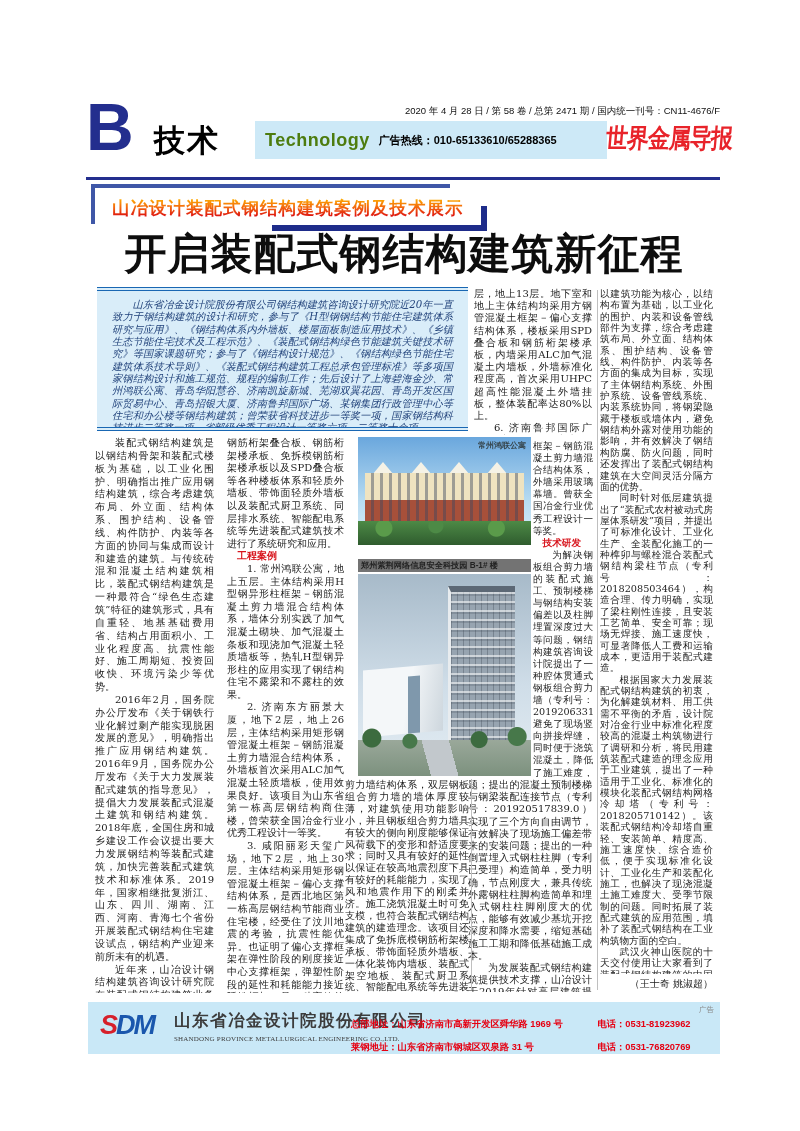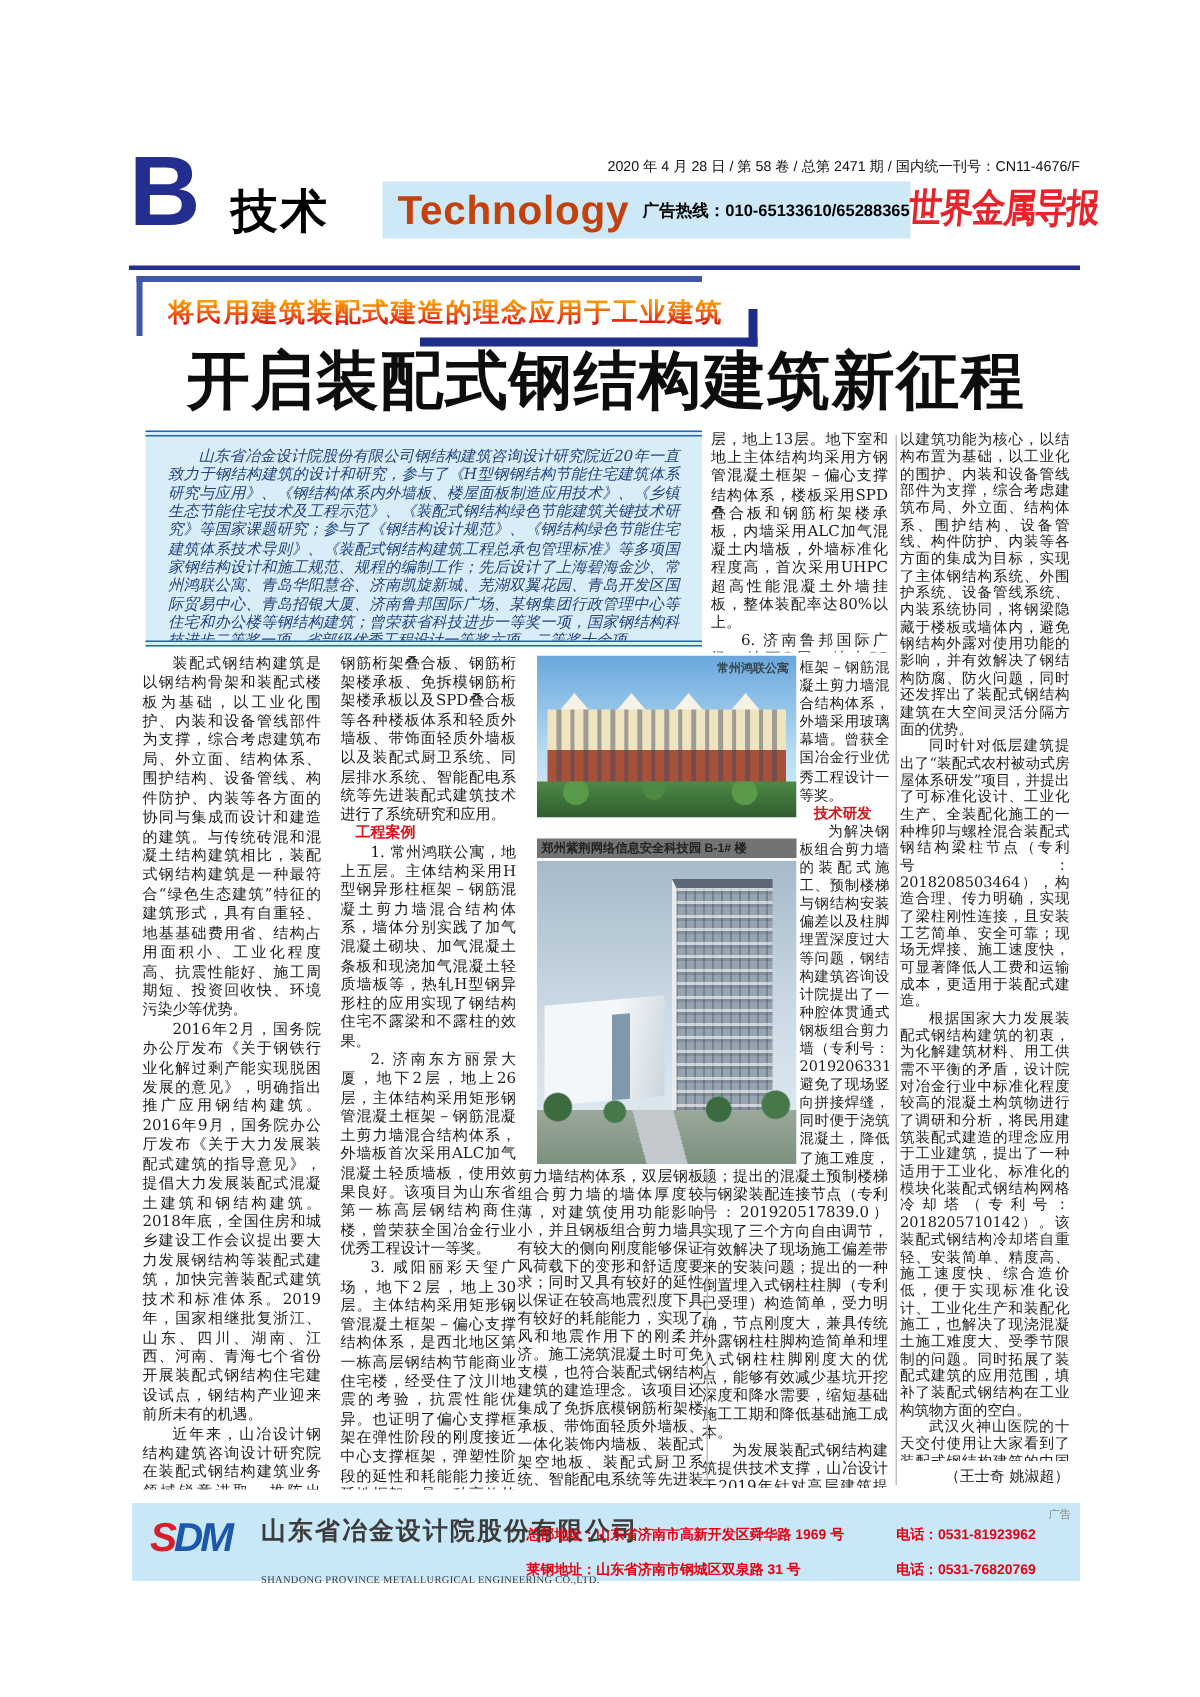--- a/index.html
+++ b/index.html
@@ -7,22 +7,22 @@
         font-family:"DejaVu Serif", serif;}
   
   .b-letter{position:absolute;left:86px;top:94px;font-family:"Liberation Sans",sans-serif;
             font-weight:900;font-size:66px;line-height:1;color:#232e8e;}
   .b-label{position:absolute;left:154px;top:120px;font-size:31px;font-weight:900;color:#000;
            font-family:"Liberation Sans",sans-serif;letter-spacing:2px;}
   .issue-line{position:absolute;right:80px;top:105px;font-size:9.5px;color:#111;
               font-family:"Liberation Sans",sans-serif;}
   .tech-bar{position:absolute;left:255px;top:121px;width:352px;height:38px;background:#cde9f7;
             display:flex;align-items:center;padding:0 10px;box-sizing:border-box;}
-  .tech-word{font-family:"Liberation Sans",sans-serif;font-weight:bold;font-size:27px;
-             color:#c2410c;margin-right:9px;letter-spacing:0.5px;}
+  .tech-word{font-family:"Liberation Sans",sans-serif;font-weight:bold;font-size:18px;
+             color:#4d7c0f;margin-right:9px;letter-spacing:0.5px;}
   .hotline{font-size:11px;font-weight:bold;color:#000;font-family:"Liberation Sans",sans-serif;white-space:nowrap;}
   .masthead{position:absolute;left:606px;top:124px;width:118px;font-size:22px;font-weight:900;
             color:#e8232a;white-space:nowrap;transform:skewX(-5deg) scaleY(1.18);letter-spacing:-1px;}
   .header-rule{position:absolute;left:86px;top:177px;width:634px;height:3px;background:#232e8e;}
   
   .banner{position:absolute;left:100px;top:191px;padding:5px 16px 6px 12px;}
   .banner::before{content:"";position:absolute;left:-9px;top:-7px;right:30px;bottom:2px;
                   border-left:4px solid #3f57a7;border-top:4px solid #3f57a7;}
   .banner::after{content:"";position:absolute;right:-7px;bottom:-5px;width:55%;height:55%;
                  border-right:6px solid #1e2c8a;border-bottom:6px solid #1e2c8a;}
@@ -103,21 +103,21 @@
   .footer-bar{position:absolute;left:88px;top:1002px;width:632px;height:52px;background:#c9e8f7;}
   .ad-mark{position:absolute;right:6px;top:3px;font-size:7.5px;color:#8b8b8b;
            font-family:"Liberation Sans",sans-serif;}
   .sdm{position:absolute;left:12px;top:10px;font-family:"Liberation Sans",sans-serif;
        font-style:italic;font-weight:900;font-size:27px;letter-spacing:-2px;line-height:1;}
   .sdm .s{color:#d6202b;}
   .sdm .dm{color:#1a57ad;}
   .company-block{position:absolute;left:86px;top:8px;}
   .company-cn{font-family:"Liberation Sans",sans-serif;font-size:16.5px;font-weight:700;
               color:#3c3c3c;letter-spacing:1.5px;white-space:nowrap;}
-  .company-en{font-size:7px;color:#3c3c3c;margin-top:17px;letter-spacing:0.2px;
+  .company-en{font-size:7px;color:#3c3c3c;margin-top:3px;letter-spacing:0.2px;
               font-family:"Liberation Serif",serif;white-space:nowrap;}
   .contact-block{position:absolute;left:263px;top:11px;font-family:"Liberation Sans",sans-serif;}
   .contact-row{white-space:nowrap;margin-bottom:5px;}
   .addr{display:inline-block;width:242px;font-size:9.3px;font-weight:bold;color:#e60012;}
   .tel{display:inline-block;font-size:9.3px;font-weight:bold;color:#e60012;}
 </style>
 </head>
 <body>
 
 <div class="page">
@@ -126,30 +126,30 @@
   <div class="b-label">技术</div>
   <div class="issue-line">2020 年 4 月 28 日 / 第 58 卷 / 总第 2471 期 / 国内统一刊号：CN11-4676/F</div>
   <div class="tech-bar">
     <span class="tech-word">Technology</span>
     <span class="hotline">广告热线：010-65133610/65288365</span>
   </div>
   <div class="masthead">世界金属导报</div>
   <div class="header-rule"></div>
 
   <div class="banner">
-    <span class="banner-text">将民用建筑装配式建造的理念应用于工业建筑</span>
+    <span class="banner-text">山冶设计装配式钢结构建筑案例及技术展示</span>
   </div>
   <h1 class="headline">开启装配式钢结构建筑新征程</h1>
 
   <div class="intro-box">
     <p>山东省冶金设计院股份有限公司钢结构建筑咨询设计研究院近20年一直致力于钢结构建筑的设计和研究，参与了《H型钢钢结构节能住宅建筑体系研究与应用》、《钢结构体系内外墙板、楼屋面板制造应用技术》、《乡镇生态节能住宅技术及工程示范》、《装配式钢结构绿色节能建筑关键技术研究》等国家课题研究；参与了《钢结构设计规范》、《钢结构绿色节能住宅建筑体系技术导则》、《装配式钢结构建筑工程总承包管理标准》等多项国家钢结构设计和施工规范、规程的编制工作；先后设计了上海碧海金沙、常州鸿联公寓、青岛华阳慧谷、济南凯旋新城、芜湖双翼花园、青岛开发区国际贸易中心、青岛招银大厦、济南鲁邦国际广场、某钢集团行政管理中心等住宅和办公楼等钢结构建筑；曾荣获省科技进步一等奖一项，国家钢结构科技进步二等奖一项，省部级优秀工程设计一等奖六项、二等奖十余项。</p>
   </div>
 
   <div class="tcol" id="col1">
-      <p class="seg-p">装配式钢结构建筑是以钢结构骨架和装配式楼板为基础，以工业化围护、内装和设备管线部件为支撑，综合考虑建筑布局、外立面、结构体系、围护结构、设备管线、构件防护、内装等各方面的协同与集成而设计和建造的建筑。与传统砖混和混凝土结构建筑相比，装配式钢结构建筑是一种最符合“绿色生态建筑”特征的建筑形式，具有自重轻、地基基础费用省、结构占用面积小、工业化程度高、抗震性能好、施工周期短、投资回收快、环境污染少等优势。</p>
+      <p class="seg-p">装配式钢结构建筑是以钢结构骨架和装配式楼板为基础，以工业化围护、明确指出推广应用钢结构建筑，综合考虑建筑布局、外立面、结构体系、围护结构、设备管线、构件防护、内装等各方面的协同与集成而设计和建造的建筑。与传统砖混和混凝土结构建筑相比，装配式钢结构建筑是一种最符合“绿色生态建筑”特征的建筑形式，具有自重轻、地基基础费用省、结构占用面积小、工业化程度高、抗震性能好、施工周期短、投资回收快、环境污染少等优势。</p>
       <p class="seg-p">2016年2月，国务院办公厅发布《关于钢铁行业化解过剩产能实现脱困发展的意见》，明确指出推广应用钢结构建筑。2016年9月，国务院办公厅发布《关于大力发展装配式建筑的指导意见》，提倡大力发展装配式混凝土建筑和钢结构建筑。2018年底，全国住房和城乡建设工作会议提出要大力发展钢结构等装配式建筑，加快完善装配式建筑技术和标准体系。2019年，国家相继批复浙江、山东、四川、湖南、江西、河南、青海七个省份开展装配式钢结构住宅建设试点，钢结构产业迎来前所未有的机遇。</p>
       <p class="seg-p">近年来，山冶设计钢结构建筑咨询设计研究院在装配式钢结构建筑业务领域锐意进取，推陈出新。该研究院针对不同建筑类型和抗震设防烈度，分别实践应用了H型钢框架、异形柱框架、钢框架－中心支撑、钢框架－偏心支撑、钢框架－钢筋混凝土剪力墙、以及钢框架－钢板组合剪力墙等不同的钢结构体系，并对</p>
     </div>
   <div class="tcol" id="col2">
       <p class="seg-cont">钢筋桁架叠合板、钢筋桁架楼承板、免拆模钢筋桁架楼承板以及SPD叠合板等各种楼板体系和轻质外墙板、带饰面轻质外墙板以及装配式厨卫系统、同层排水系统、智能配电系统等先进装配式建筑技术进行了系统研究和应用。</p>
       <p class="seg-head">工程案例</p>
       <p class="seg-p">1. 常州鸿联公寓，地上五层。主体结构采用H型钢异形柱框架－钢筋混凝土剪力墙混合结构体系，墙体分别实践了加气混凝土砌块、加气混凝土条板和现浇加气混凝土轻质墙板等，热轧H型钢异形柱的应用实现了钢结构住宅不露梁和不露柱的效果。</p>
       <p class="seg-p">2. 济南东方丽景大厦，地下2层，地上26层，主体结构采用矩形钢管混凝土框架－钢筋混凝土剪力墙混合结构体系，外墙板首次采用ALC加气混凝土轻质墙板，使用效果良好。该项目为山东省第一栋高层钢结构商住楼，曾荣获全国冶金行业优秀工程设计一等奖。</p>
       <p class="seg-p">3. 咸阳丽彩天玺广场，地下2层，地上30层。主体结构采用矩形钢管混凝土框架－偏心支撑结构体系，是西北地区第一栋高层钢结构节能商业住宅楼，经受住了汶川地震的考验，抗震性能优异。也证明了偏心支撑框架在弹性阶段的刚度接近中心支撑框架，弹塑性阶段的延性和耗能能力接近延性框架，是一种高效的高层钢结构抗震结构体系。</p>
     </div>

